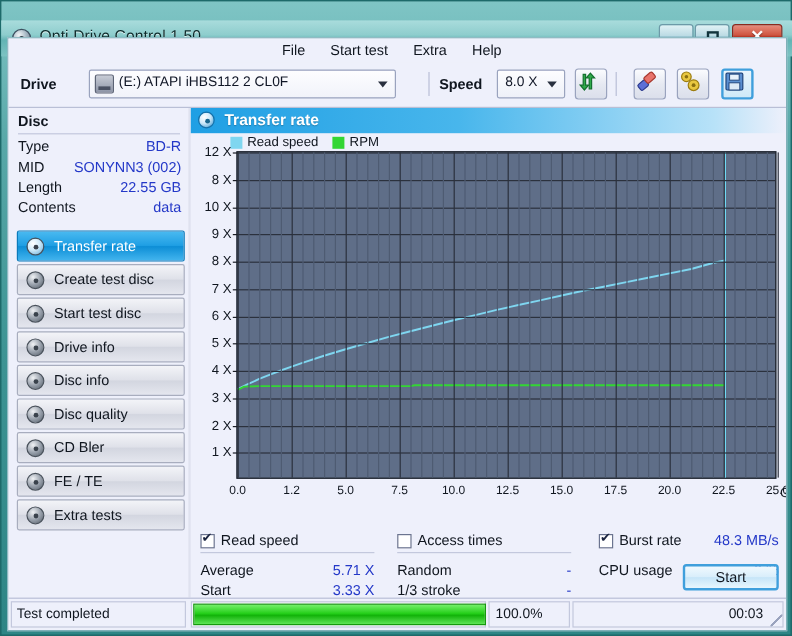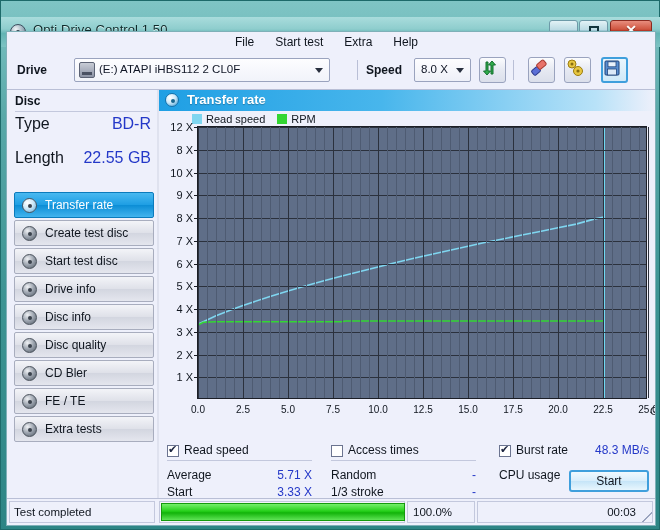--- a/index.html
+++ b/index.html
@@ -114,21 +114,21 @@
   #sep1 { left: 350px; }
   #sep2 { left: 506px; }
 
   
   #sidebar {
     position: absolute; left: 0; top: 58px; width: 150px; height: 408px;
     background: #eef0fb;
   }
   #disc-hdr { position: absolute; left: 8px; top: 4px; font-size: 12px; font-weight: bold; color: #10161f; }
   #disc-rule { position: absolute; left: 8px; top: 21px; width: 135px; height: 1px; background: #c3c8dd; }
-  .disc-row { position: absolute; left: 8px; width: 136px; height: 16px; font-size: 16px; }
+  .disc-row { position: absolute; left: 8px; width: 136px; height: 16px; font-size: 12px; }
   .disc-key { position: absolute; left: 0; color: #10161f; }
   .disc-val { position: absolute; right: 0; color: #2438c8; }
 
   .nav-item {
     position: absolute; left: 7px; width: 140px; height: 26px;
     border: 1px solid #a8adbe; border-radius: 2px;
     background: linear-gradient(180deg,#f3f4f8 0%, #dfe1e9 48%, #d3d6e0 52%, #e4e6ee 100%);
   }
   .nav-item.active {
     background: linear-gradient(180deg,#49b9f0 0%, #1f9fe4 48%, #0d8ed6 52%, #42b4ee 100%);
@@ -305,23 +305,31 @@
     </div>
 
     <div id="sidebar">
       <div id="disc-hdr">Disc</div>
       <div id="disc-rule"></div>
 
       <div class="disc-row" style="top:25px">
         <span class="disc-key">Type</span>
         <span class="disc-val">BD-R</span>
       </div>
+      <div class="disc-row" style="top:42px">
+        <span class="disc-key">MID</span>
+        <span class="disc-val">SONYNN3 (002)</span>
+      </div>
       <div class="disc-row" style="top:59px">
         <span class="disc-key">Length</span>
         <span class="disc-val">22.55 GB</span>
+      </div>
+      <div class="disc-row" style="top:76px">
+        <span class="disc-key">Contents</span>
+        <span class="disc-val">data</span>
       </div>
 
       <div class="nav-item active" style="top:102px">
         <span class="nav-ico"></span>
         <span class="nav-lbl">Transfer rate</span>
       </div>
       <div class="nav-item" style="top:130px">
         <span class="nav-ico"></span>
         <span class="nav-lbl">Create test disc</span>
       </div>
@@ -459,21 +467,21 @@
             <div class="gl-v-minor" style="left: 378px;"></div>
             <div class="gl-v-minor" style="left: 387px;"></div>
             <div class="gl-v-minor" style="left: 396px;"></div>
             <div class="gl-v-major" style="left: 405px;"></div>
             <div class="gl-v-minor" style="left: 414px;"></div>
             <div class="gl-v-minor" style="left: 423px;"></div>
             <div class="gl-v-minor" style="left: 432px;"></div>
             <div class="gl-v-minor" style="left: 441px;"></div>
             <div class="gl-v-major" style="left: 450px;"></div>
             <div class="xlabel" style="left: 0px;">0.0</div>
-            <div class="xlabel" style="left: 45px;">2.5</div>
+            <div class="xlabel" style="left: 45px;">1.2</div>
             <div class="xlabel" style="left: 90px;">5.0</div>
             <div class="xlabel" style="left: 135px;">7.5</div>
             <div class="xlabel" style="left: 180px;">10.0</div>
             <div class="xlabel" style="left: 225px;">12.5</div>
             <div class="xlabel" style="left: 270px;">15.0</div>
             <div class="xlabel" style="left: 315px;">17.5</div>
             <div class="xlabel" style="left: 360px;">20.0</div>
             <div class="xlabel" style="left: 405px;">22.5</div>
             <div class="xlabel" style="left: 450px;">25.0</div>
           </div>

